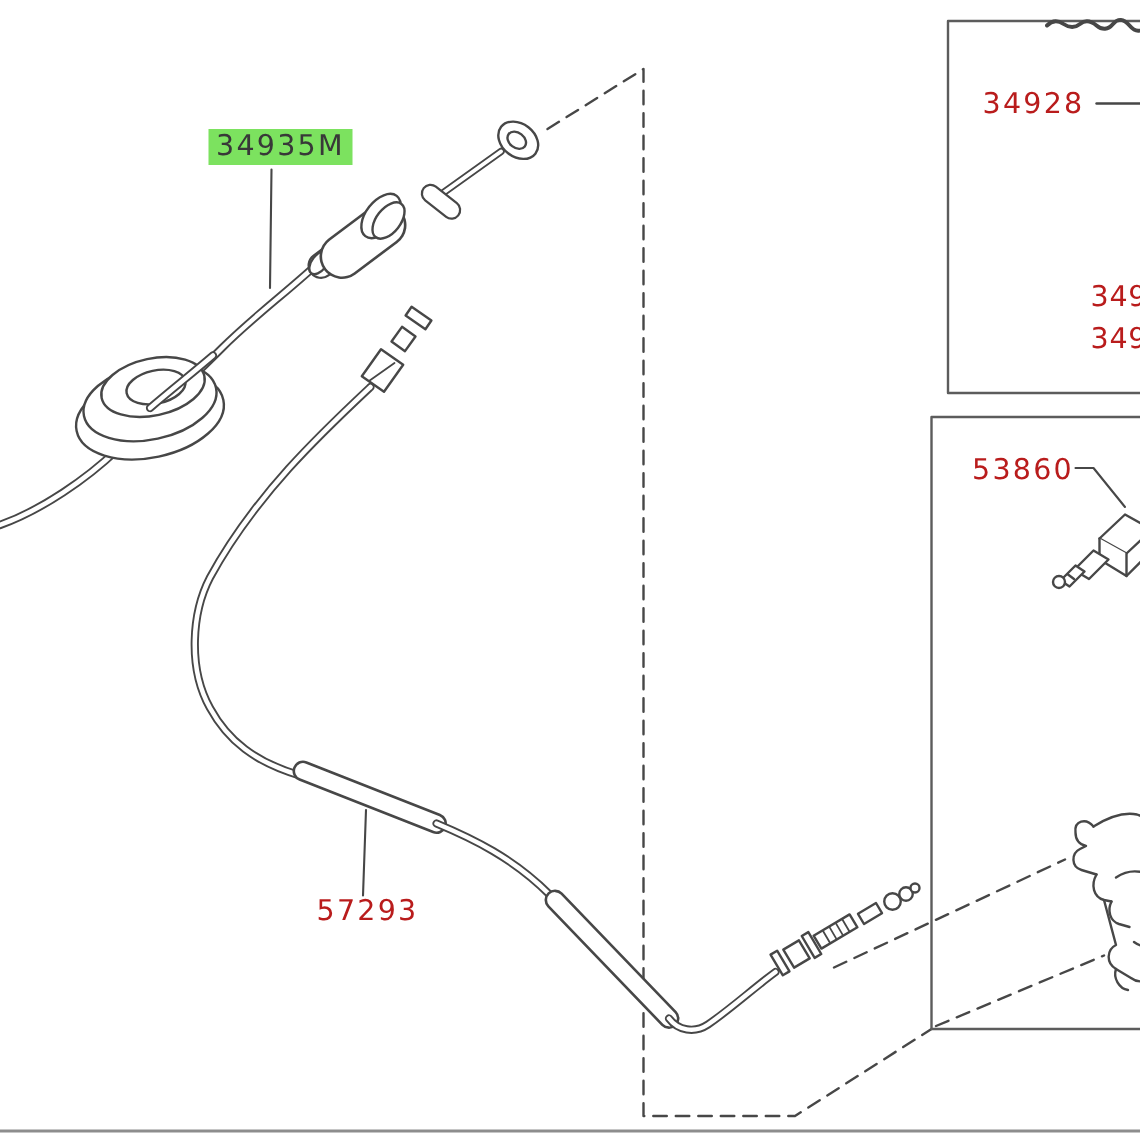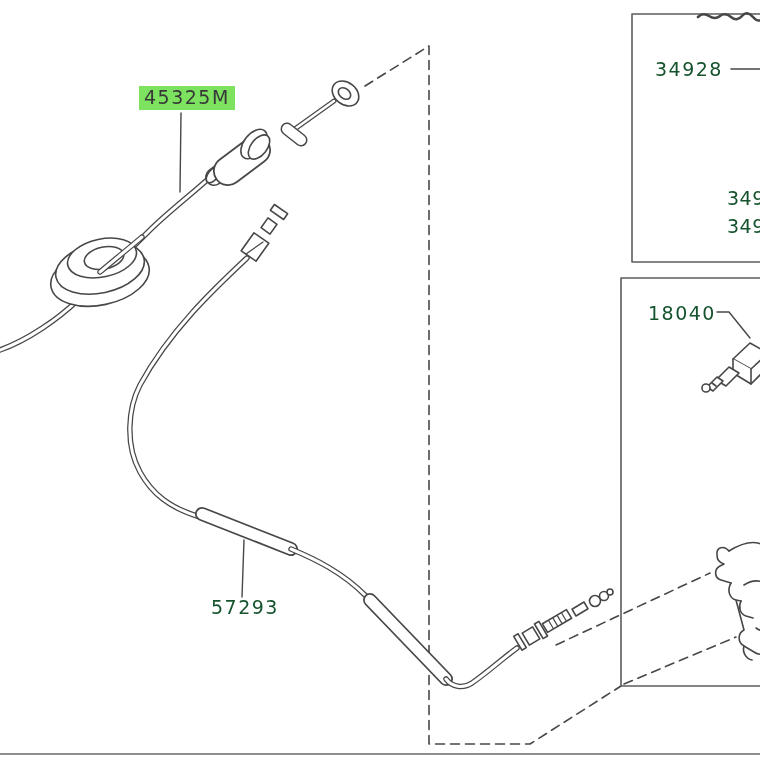--- a/index.html
+++ b/index.html
@@ -8,21 +8,21 @@
     width:760px;height:760px;
     background:#ffffff;
     overflow:hidden;
     font-family:"DejaVu Sans", sans-serif;
   }
   svg{position:absolute;left:0;top:0;}
   .lbl{
     position:absolute;
     font-size:19px;
     letter-spacing:1.5px;
-    color:#14532d;
+    color:#b91c1c;
     white-space:nowrap;
     line-height:1.1;
     user-select:none;
   }
   .lbl.highlight{
     background:#7ce25f;
     color:#383838;
     padding:1px 5px 2px 5px;
   }
   #bottom-divider{
@@ -153,27 +153,27 @@
         <path d="M270.4,210.3 L283.6,219.5 L287.6,213.7 L274.4,204.5 Z" fill="#fff"></path>
         <path d="M261,227.7 L270,234.1 L277,224.3 L268,217.9 Z" fill="#fff"></path>
         <path d="M241.2,250.8 L256,261.2 L268.8,243.2 L254,232.8 Z" fill="#fff"></path>
         <path d="M246,254 L263,242" stroke-width="1.2"></path>
       </g>
     </g>
 
   </g>
 </svg>
 
-<div class="lbl highlight" style="left:139px;top:86px">45325M</div>
+<div class="lbl highlight" style="left:139px;top:86px">34935M</div>
 
 <div class="lbl" style="left:655px;top:59px">34928</div>
 
 <div class="lbl" style="left:727px;top:188px;letter-spacing:0.5px">3499</div>
 
 <div class="lbl" style="left:727px;top:216px;letter-spacing:0.5px">3499</div>
 
-<div class="lbl" style="left:648px;top:303px">18040</div>
+<div class="lbl" style="left:648px;top:303px">53860</div>
 
 <div class="lbl" style="left:211px;top:597px">57293</div>
 
 <div id="bottom-divider"></div>
 
 </div>
 
 </body></html>

